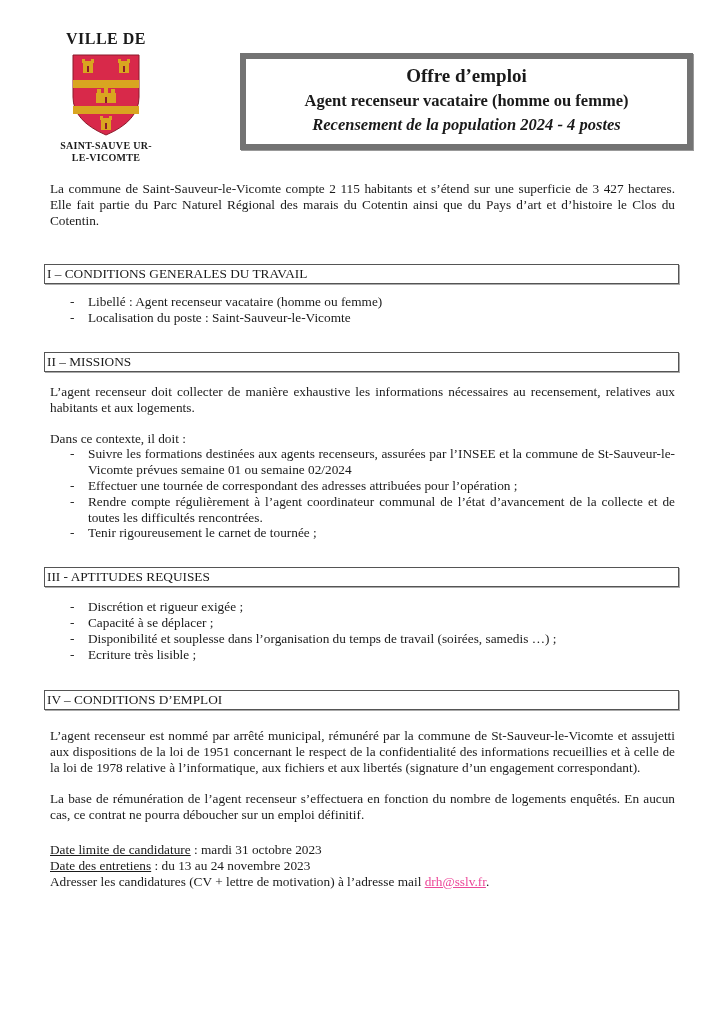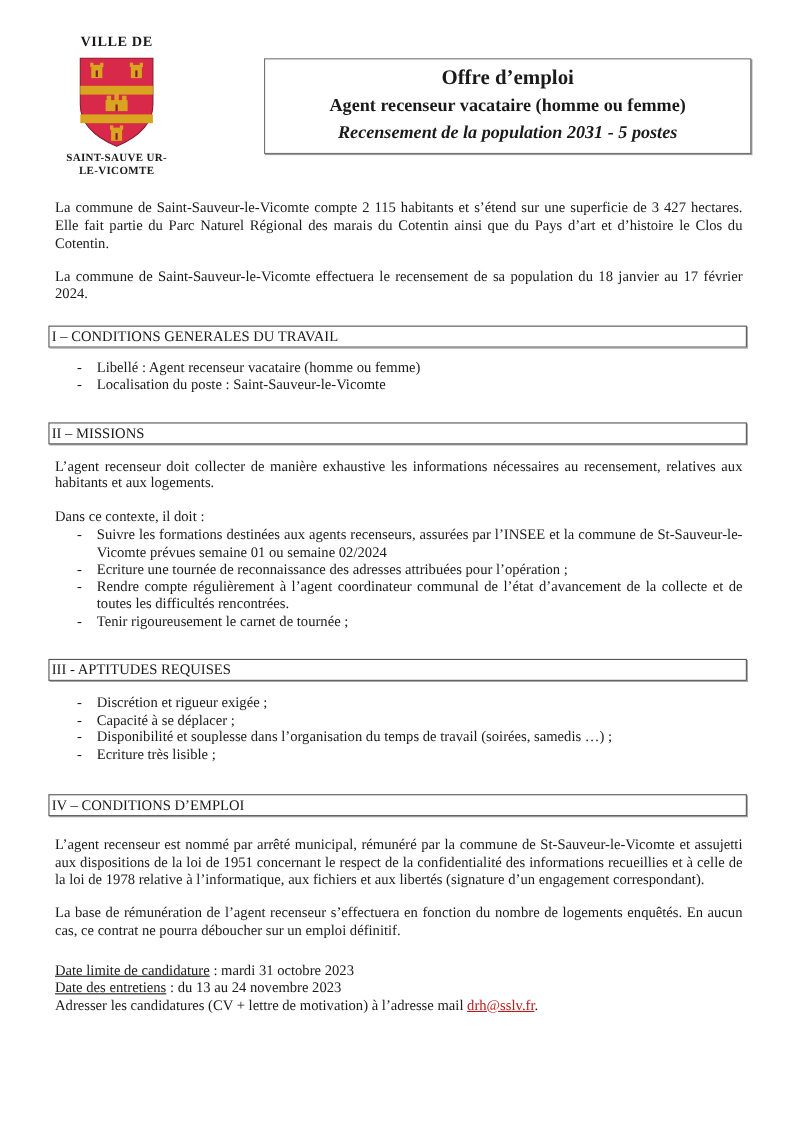--- a/index.html
+++ b/index.html
@@ -1,38 +1,38 @@
 <!DOCTYPE html>
 <html><head>
 <meta charset="utf-8">
 <style>
   html, body { margin:0; padding:0; background:#ffffff; }
   body { width:724px; height:1024px; position:relative; overflow:hidden;
          font-family:"Liberation Serif", serif; color:#1a1a1a; }
   .logo { position:absolute; left:48px; top:30px; width:116px; text-align:center; }
-  .logo .top { font-family:"Liberation Serif", serif; font-weight:bold; font-size:13px; letter-spacing:0.5px; }
+  .logo .top { font-family:"Liberation Serif", serif; font-weight:bold; font-size:16px; letter-spacing:0.5px; }
   .logo .bottom { font-family:"Liberation Serif", serif; font-weight:bold; font-size:10px; line-height:12px; letter-spacing:0.3px; margin-top:3px; }
   .logo svg { display:block; margin:3px auto 0 auto; }
   .title-box { position:absolute; left:240px; top:53px; width:441px; height:85px;
-               border:1px solid #737373; box-shadow:1px 1px 0 #999; text-align:center; }
+               border:6px solid #737373; box-shadow:1px 1px 0 #999; text-align:center; }
   .title-box .t1 { font-weight:bold; font-size:19px; margin-top:6px; }
   .title-box .t2 { font-weight:bold; font-size:16.5px; margin-top:4px; }
   .title-box .t3 { font-weight:bold; font-style:italic; font-size:16.5px; margin-top:4px; }
   .content { position:absolute; left:50px; top:181px; width:625px; font-size:13.3px; line-height:15.8px; }
   p { margin:0; text-align:justify; }
   .gap { height:15px; }
   .section { border:1px solid #555; box-shadow:1px 1px 0 #aaa; padding:1px 4px 1px 2px; margin-left:-6px; margin-right:-4px;
              font-size:13.3px; line-height:16px; }
   ul.dash { list-style:none; margin:0; padding:0 0 0 38px; }
   ul.dash li { position:relative; padding-left:48px; margin-left:-48px; text-align:justify; }
   ul.dash li::before { content:"-"; position:absolute; left:30px; top:0; }
   ul.dash { padding-left:38px; }
   ul.dash li { padding-left:48px; }
   .u { text-decoration:underline; }
-  a.mail { color:#b91c1c; text-decoration:underline; }
+  a.mail { color:#ec4899; text-decoration:underline; }
 </style>
 </head>
 <body>
 
 <div class="logo">
   <div class="top">VILLE DE</div>
   <svg width="72" height="86" viewBox="0 0 72 86">
     <path d="M3 4 L69 4 L69 46 Q69 70 36 84 Q3 70 3 46 Z" fill="#d8294a" stroke="#8a1a2a" stroke-width="1"></path>
     <rect x="3" y="29" width="66" height="8" fill="#d9a520"></rect>
     <rect x="3" y="55" width="66" height="8" fill="#d9a520"></rect>
@@ -60,45 +60,44 @@
   </svg>
   <div class="bottom">
     <div>SAINT-SAUVE UR-</div>
     <div>LE-VICOMTE</div>
   </div>
 </div>
 
 <div class="title-box">
   <div class="t1">Offre d’emploi</div>
   <div class="t2">Agent recenseur vacataire (homme ou femme)</div>
-  <div class="t3">Recensement de la population 2031 - 5 postes</div>
+  <div class="t3">Recensement de la population 2024 - 4 postes</div>
 </div>
 
 <div class="content">
   <p>La commune de Saint-Sauveur-le-Vicomte compte 2 115 habitants et s’étend sur une superficie de 3 427 hectares. Elle fait partie du Parc Naturel Régional des marais du Cotentin ainsi que du Pays d’art et d’histoire le Clos du Cotentin.</p>
   <div class="gap"></div>
-  <p>La commune de Saint-Sauveur-le-Vicomte effectuera le recensement de sa population du 18 janvier au 17 février 2024.</p>
 
   <div style="height:21px"></div>
   <div class="section">I – CONDITIONS GENERALES DU TRAVAIL</div>
   <div style="height:10px"></div>
   <ul class="dash">
     <li>Libellé : Agent recenseur vacataire (homme ou femme)</li>
     <li>Localisation du poste : Saint-Sauveur-le-Vicomte</li>
   </ul>
 
   <div style="height:26px"></div>
   <div class="section">II – MISSIONS</div>
   <div style="height:12px"></div>
   <p>L’agent recenseur doit collecter de manière exhaustive les informations nécessaires au recensement, relatives aux habitants et aux logements.</p>
   <div class="gap"></div>
   <p>Dans ce contexte, il doit :</p>
   <ul class="dash">
     <li>Suivre les formations destinées aux agents recenseurs, assurées par l’INSEE et la commune de St-Sauveur-le-Vicomte prévues semaine 01 ou semaine 02/2024</li>
-    <li>Ecriture une tournée de reconnaissance des adresses attribuées pour l’opération ;</li>
+    <li>Effectuer une tournée de correspondant des adresses attribuées pour l’opération ;</li>
     <li>Rendre compte régulièrement à l’agent coordinateur communal de l’état d’avancement de la collecte et de toutes les difficultés rencontrées.</li>
     <li>Tenir rigoureusement le carnet de tournée ;</li>
   </ul>
 
   <div style="height:26px"></div>
   <div class="section">III - APTITUDES REQUISES</div>
   <div style="height:12px"></div>
   <ul class="dash">
     <li>Discrétion et rigueur exigée ;</li>
     <li>Capacité à se déplacer ;</li>

